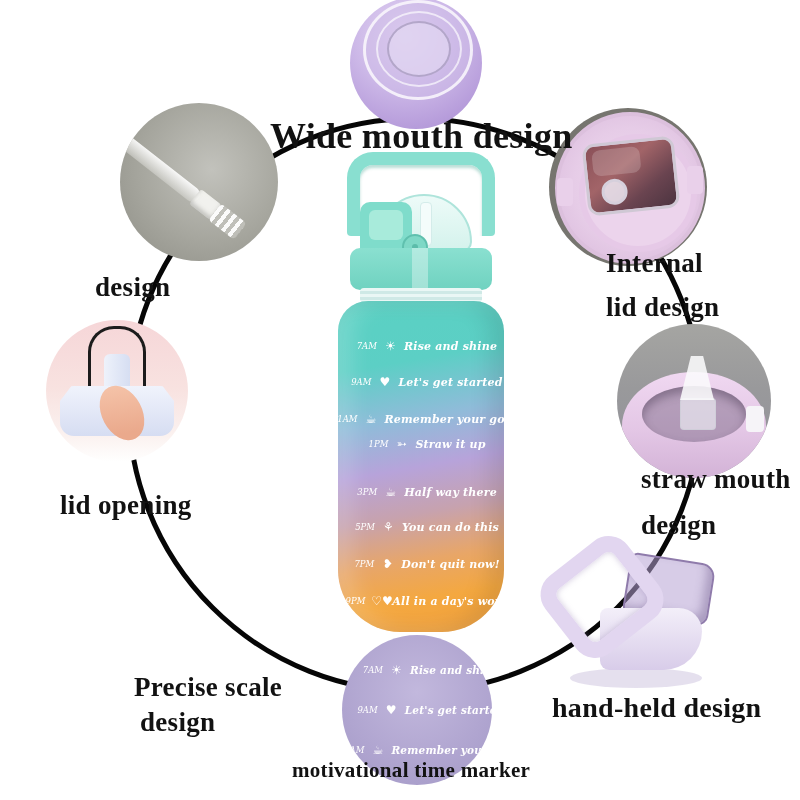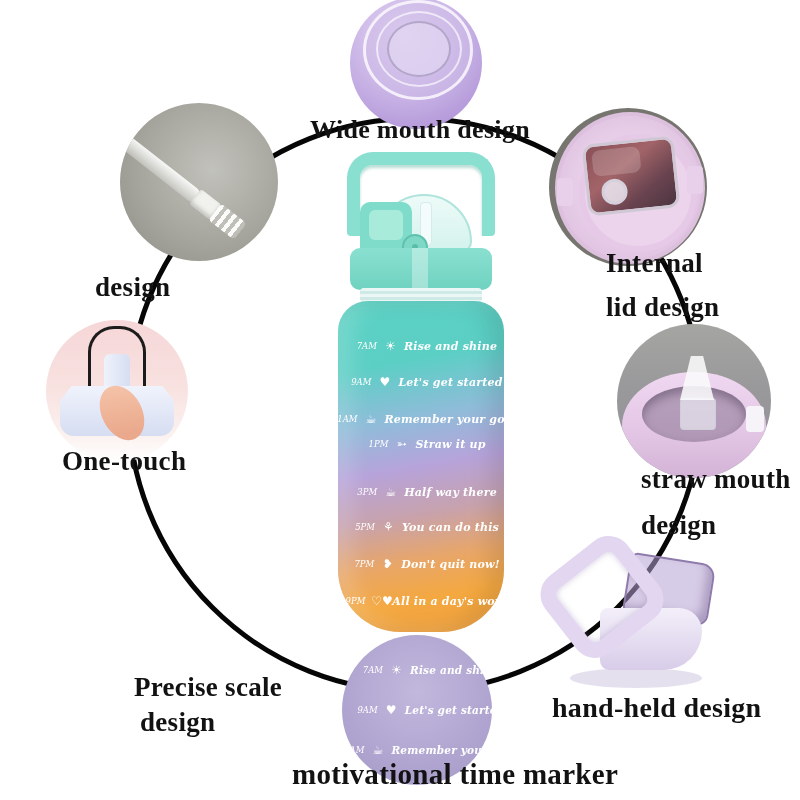--- a/index.html
+++ b/index.html
@@ -196,21 +196,21 @@
     </div>
   </div>
 
   <div class="cphoto wm">
     <div class="wm-r1">
       <div class="wm-r2">
         <div class="wm-r3"></div>
       </div>
     </div>
   </div>
-  <div class="flabel" style="left:270px;top:115px;width:300px;text-align:center;font-size:26px">Wide mouth design</div>
+  <div class="flabel" style="left:270px;top:115px;width:300px;text-align:center;font-size:36px">Wide mouth design</div>
 
   <div class="cphoto sb">
     <div class="sb-straw">
       <div class="sb-tube"></div>
       <div class="sb-joint"></div>
       <div class="sb-tip"></div>
     </div>
   </div>
   <div class="flabel" style="left:95px;top:272px">design</div>
 
@@ -227,21 +227,21 @@
   </div>
   <div class="flabel" style="left:606px;top:248px">Internal</div>
   <div class="flabel" style="left:606px;top:292px">lid design</div>
 
   <div class="cphoto ot">
     <div class="ot-wire"></div>
     <div class="ot-spout"></div>
     <div class="ot-base"></div>
     <div class="ot-finger"></div>
   </div>
-  <div class="flabel" style="left:62px;top:446px">One-touch</div>
+  <div class="flabel" style="left:60px;top:490px">lid opening</div>
 
   <div class="cphoto sm">
     <div class="sm-lid">
       <div class="sm-basin"></div>
       <div class="sm-collar"></div>
       <div class="sm-cone"></div>
       <div class="sm-clip"></div>
     </div>
   </div>
   <div class="flabel" style="left:641px;top:464px">straw mouth</div>
@@ -260,21 +260,21 @@
       <span class="b-time">9AM</span>
       <span class="b-icon">♥</span>
       <span class="b-phrase" style="font-size:10.5px">Let's get started</span>
     </div>
     <div class="b-row" style="top:108px">
       <span class="b-time">11AM</span>
       <span class="b-icon">☕</span>
       <span class="b-phrase" style="font-size:10.5px">Remember your goal</span>
     </div>
   </div>
-  <div class="flabel" style="left:292px;top:758px;width:300px;text-align:left;font-size:29px">motivational time marker</div>
+  <div class="flabel" style="left:292px;top:758px;width:300px;text-align:left;font-size:21px">motivational time marker</div>
 
   <div class="hh">
     <div class="hh-shadow"></div>
     <div class="hh-lid"></div>
     <div class="hh-body"></div>
     <div class="hh-loop"></div>
   </div>
   <div class="flabel" style="left:552px;top:692px;font-size:28px">hand-held design</div>
 
 </div>

